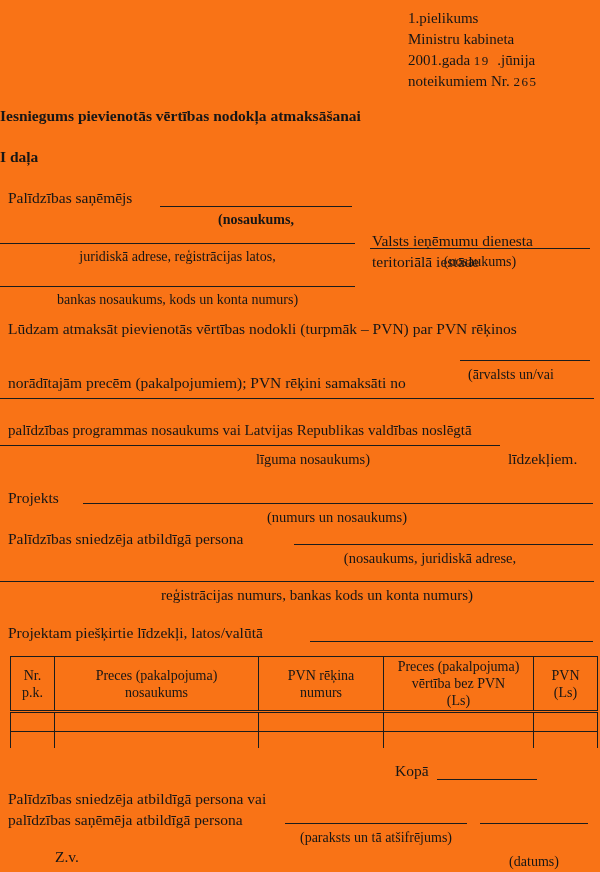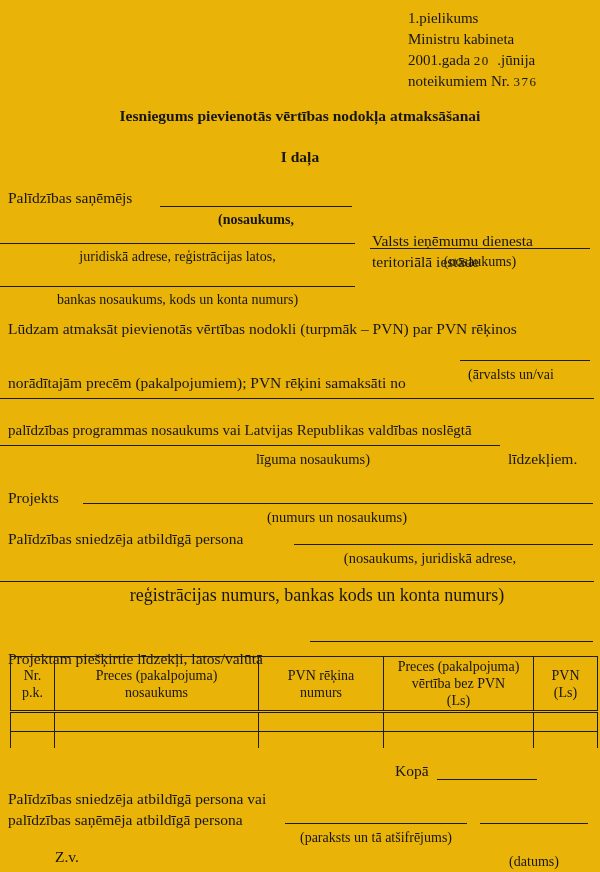--- a/index.html
+++ b/index.html
@@ -1,27 +1,27 @@
 <!DOCTYPE html>
 <html><head>
 <meta charset="utf-8">
 <style>
   html, body { margin: 0; padding: 0; background: #ffffff; }
   .page {
     position: relative;
     width: 600px;
     height: 872px;
-    background: #eab308;
+    background: #f97316;
     font-family: "Liberation Serif", serif;
     color: #161616;
     overflow: hidden;
   }
   .abs { position: absolute; white-space: nowrap; font-size: 15px; line-height: 19px; }
   .b { font-weight: bold; }
-  .center600 { left: 0; width: 600px; text-align: center; }
+  .center600 { left: 0; width: 600px; text-align: left; }
   .rule { position: absolute; height: 0; border-bottom: 1.5px solid #1c1c1c; }
   .cap { position: absolute; font-size: 14px; line-height: 17px; text-align: center; white-space: nowrap; }
   .multiline { white-space: pre-line; margin-top: 44px; }
   .typed { font-size: 13px; letter-spacing: 1.5px; }
   .annex-line { font-size: 15px; line-height: 21px; }
   .items-table {
     position: absolute; left: 10px; top: 656px; width: 587px;
     border-collapse: collapse; table-layout: fixed; font-size: 14px;
   }
   .items-table th, .items-table td { border: 1.5px solid #1c1c1c; padding: 0 2px; }
@@ -33,22 +33,22 @@
   .items-table tbody tr.row-2 td { height: 16px; border-bottom: none; }
 </style>
 </head>
 <body>
 
 <div class="page">
 
   <div class="abs" style="left:408px; top:8px;">
     <div class="annex-line">1.pielikums</div>
     <div class="annex-line">Ministru kabineta</div>
-    <div class="annex-line"><span>2001.gada</span>&nbsp;<span class="typed">20</span>&nbsp;&nbsp;<span>.jūnija</span></div>
-    <div class="annex-line"><span>noteikumiem Nr.</span>&nbsp;<span class="typed">376</span></div>
+    <div class="annex-line"><span>2001.gada</span>&nbsp;<span class="typed">19</span>&nbsp;&nbsp;<span>.jūnija</span></div>
+    <div class="annex-line"><span>noteikumiem Nr.</span>&nbsp;<span class="typed">265</span></div>
   </div>
 
   <div class="abs b center600" style="top:106px; font-size:15.5px;">Iesniegums pievienotās vērtības nodokļa atmaksāšanai</div>
   <div class="abs b center600" style="top:147px; font-size:15.5px;">I daļa</div>
 
   <div class="abs" style="left:8px; top:188px; font-size:15.5px;">Palīdzības saņēmējs</div>
   <div class="rule" style="left:160px; top:206px; width:192px;"></div>
   <div class="cap" style="left:160px; top:211px; width:192px;font-weight:bold;">(nosaukums,</div>
 
   <div class="rule" style="left:0px; top:243px; width:355px;"></div>
@@ -76,23 +76,23 @@
 
   <div class="abs" style="left:8px; top:488px; font-size:15.5px;">Projekts</div>
   <div class="rule" style="left:83px; top:503px; width:510px;"></div>
   <div class="cap" style="left:187px; top:509px; width:300px; font-size:14.5px;">(numurs un nosaukums)</div>
 
   <div class="abs" style="left:8px; top:529px; font-size:15.5px;">Palīdzības sniedzēja atbildīgā persona</div>
   <div class="rule" style="left:294px; top:544px; width:299px;"></div>
   <div class="cap" style="left:280px; top:550px; width:300px; font-size:14.5px;">(nosaukums, juridiskā adrese,</div>
 
   <div class="rule" style="left:0px; top:581px; width:594px;"></div>
-  <div class="cap" style="left:67px; top:587px; width:500px; font-size:18px;">reģistrācijas numurs, bankas kods un konta numurs)</div>
+  <div class="cap" style="left:67px; top:587px; width:500px; font-size:15px;">reģistrācijas numurs, bankas kods un konta numurs)</div>
 
-  <div class="abs" style="left:8px; top:623px; font-size:15.5px;margin-top:26px;">Projektam piešķirtie līdzekļi, latos/valūtā</div>
+  <div class="abs" style="left:8px; top:623px; font-size:15.5px;">Projektam piešķirtie līdzekļi, latos/valūtā</div>
   <div class="rule" style="left:310px; top:641px; width:283px;"></div>
 
   <table class="items-table">
     <colgroup>
       <col style="width:44px">
         <col style="width:204px">
         <col style="width:125px">
         <col style="width:150px">
         <col style="width:64px">
     </colgroup>

